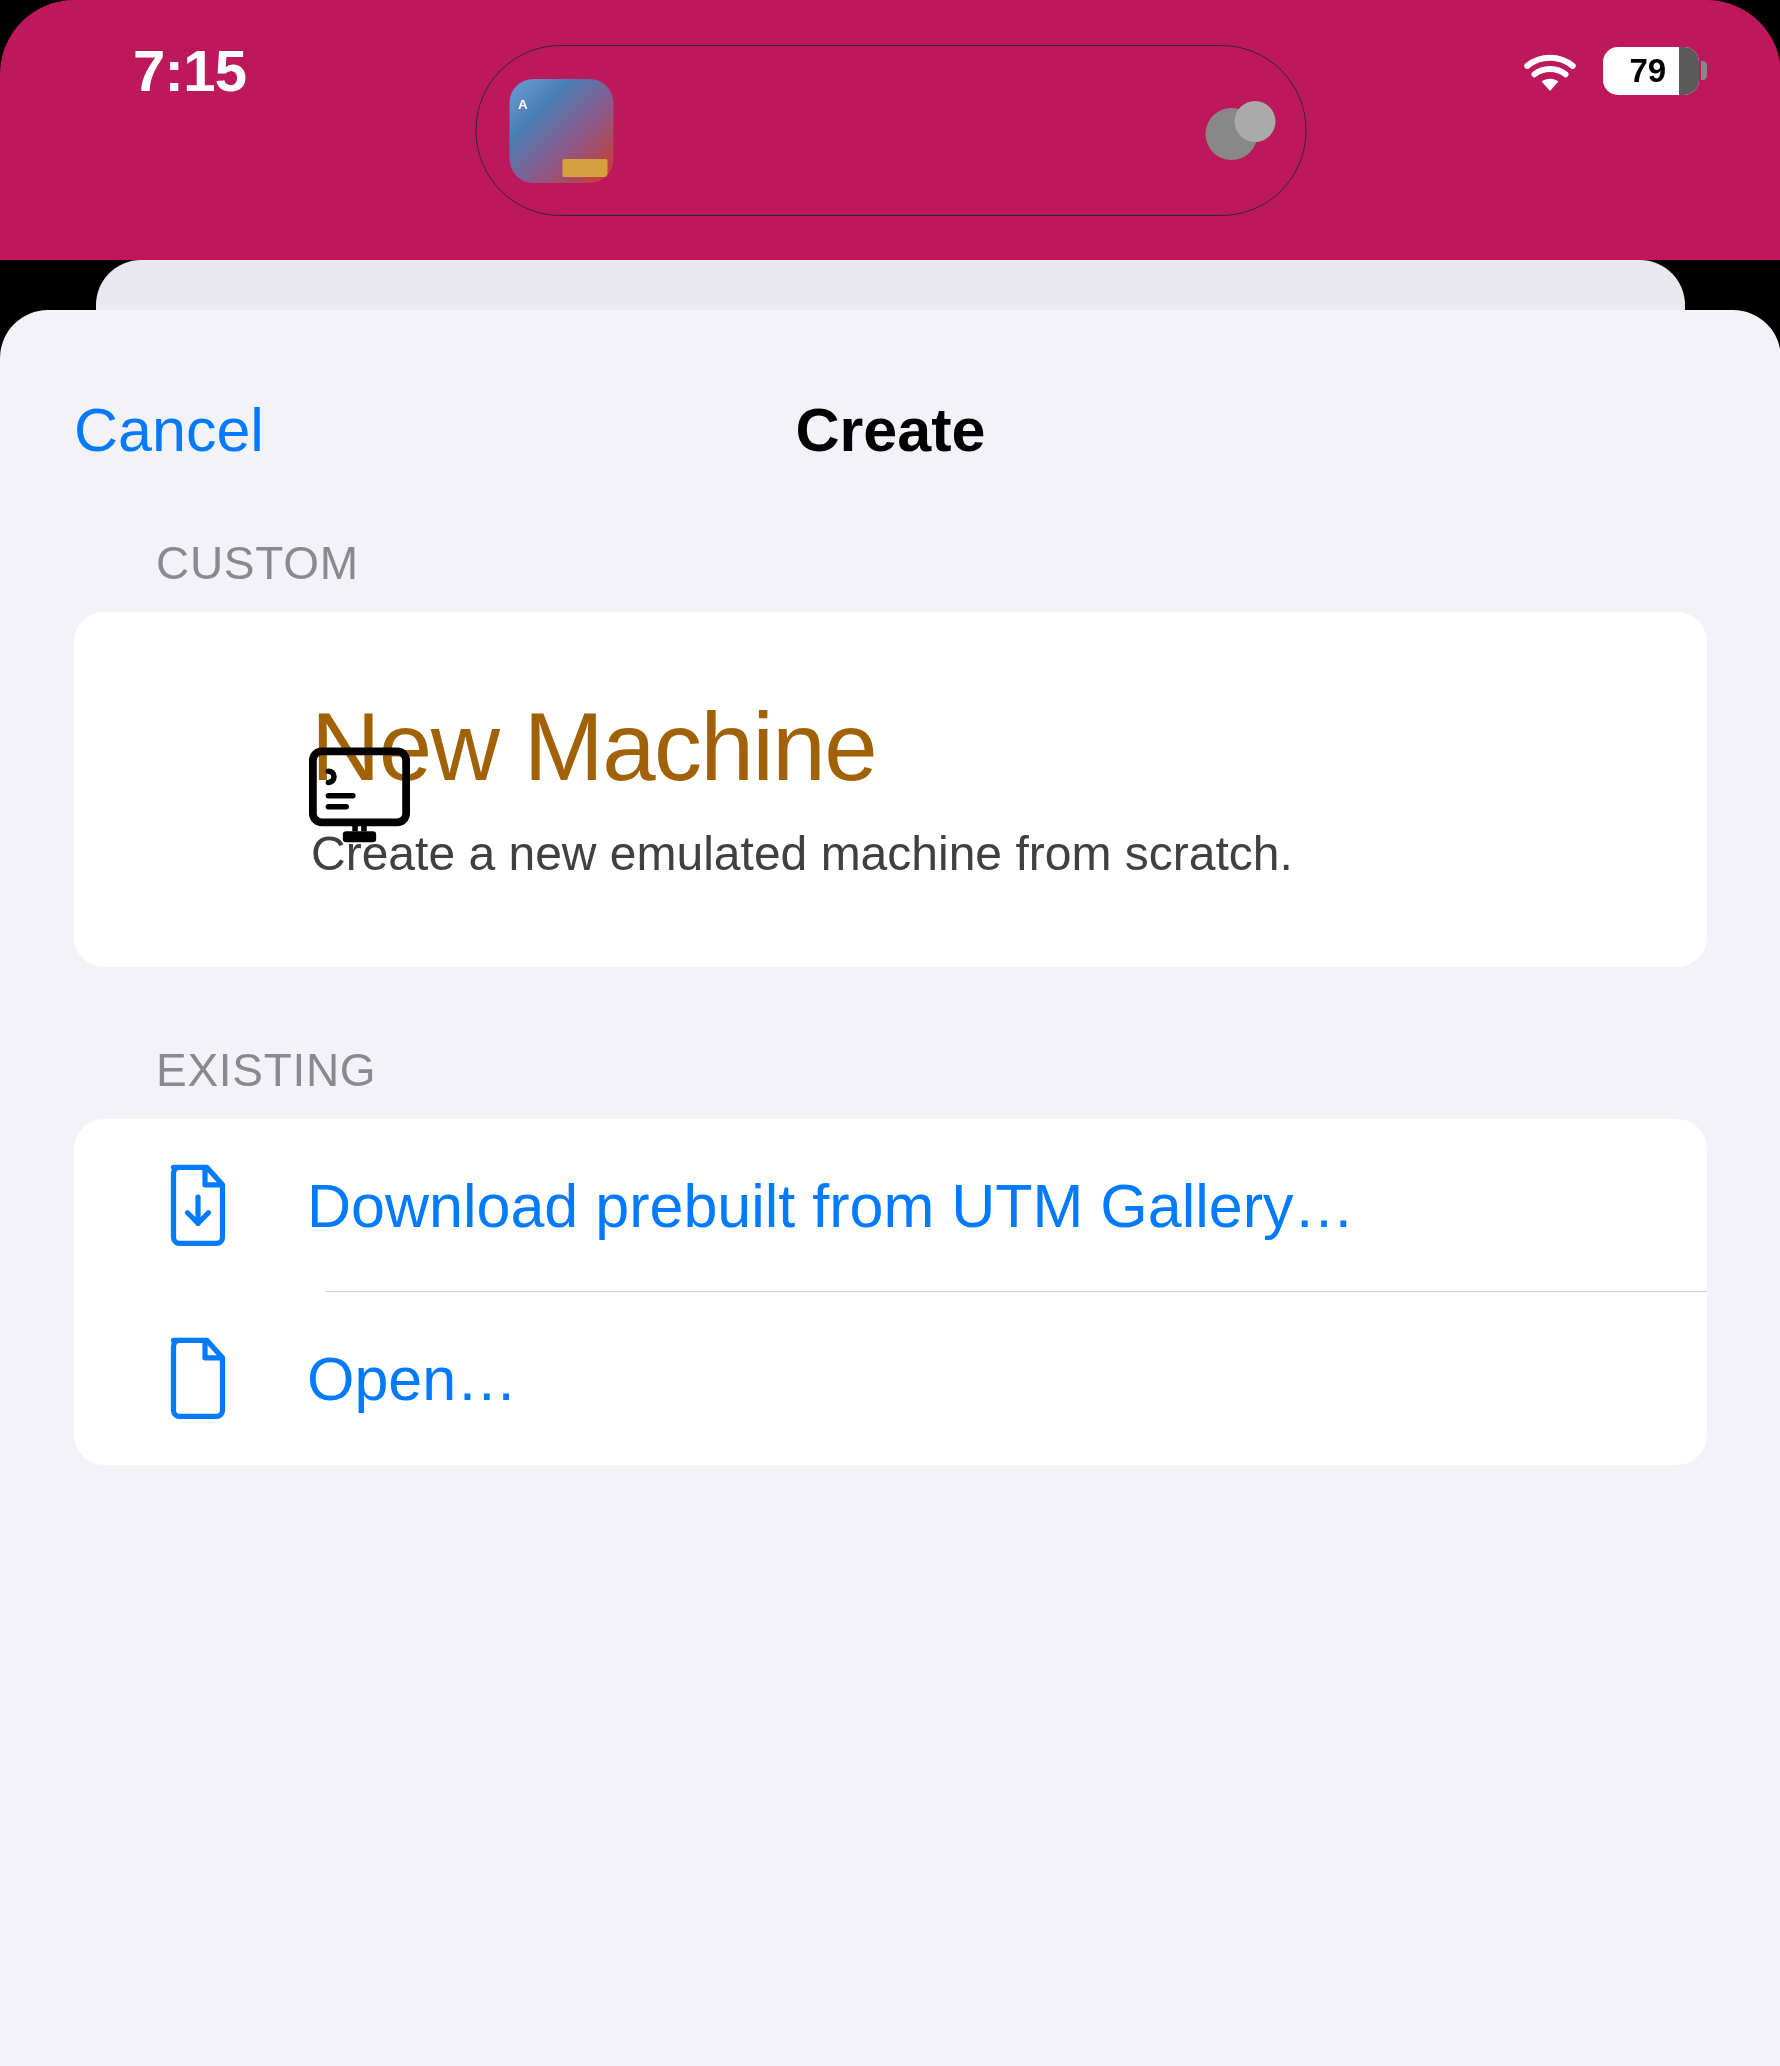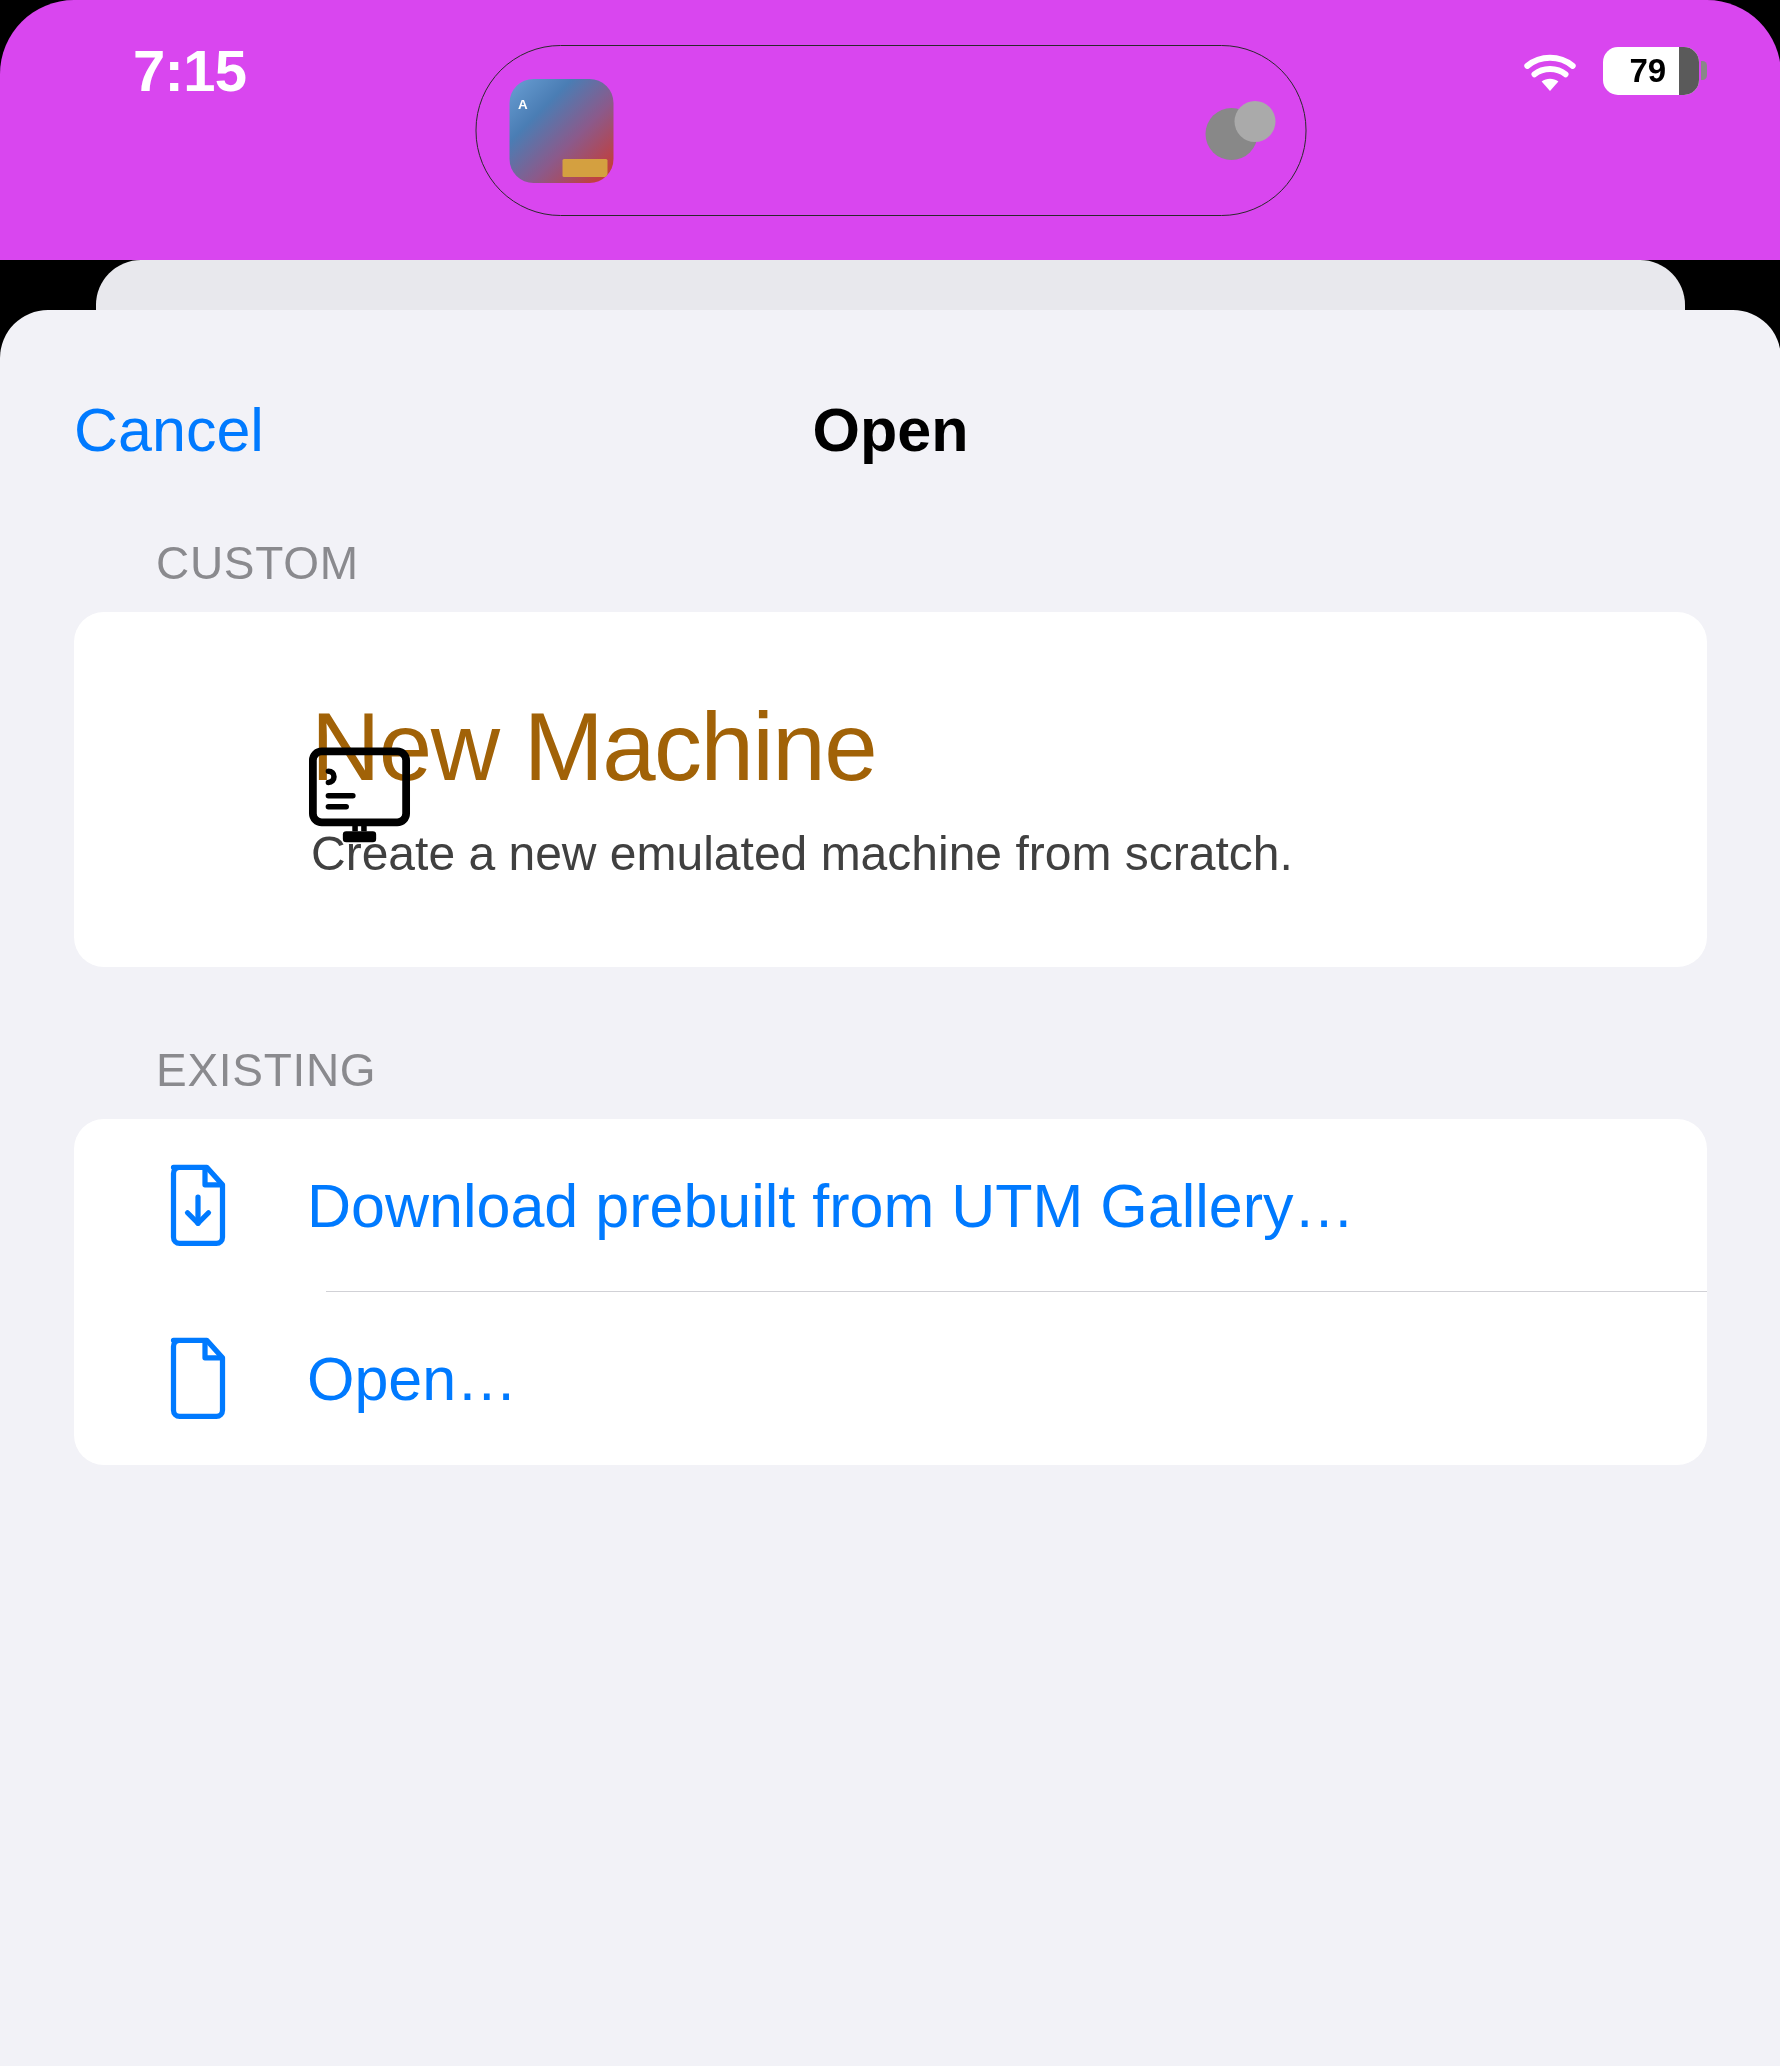--- a/index.html
+++ b/index.html
@@ -18,21 +18,21 @@
       position: relative;
     }
     
     
     .status-bar {
       position: absolute;
       top: 0;
       left: 0;
       right: 0;
       height: 260px;
-      background: #d946ef;
+      background: #be185d;
       display: flex;
       align-items: center;
       justify-content: space-between;
       padding: 0 74px;
       border-radius: 74px 74px 0 0;
     }
     
     .status-time {
       color: #fff;
       font-size: 58px;
@@ -344,21 +344,21 @@
       <div class="battery-tip"></div>
     </div>
   </div>
 </div>
 
 <div class="back-sheet"></div>
 
 <div class="modal-sheet">
   <div class="modal-header">
     <div class="cancel-button">Cancel</div>
-    <div class="modal-title">Open</div>
+    <div class="modal-title">Create</div>
   </div>
 
   <div class="section section-custom">
     <div class="section-header">CUSTOM</div>
 
     <div class="custom-card">
       <div class="terminal-icon">
         <svg viewBox="0 0 100 100" fill="none">
           <rect x="8" y="12" width="84" height="64" rx="8" stroke="#000" stroke-width="7" fill="none"></rect>
           <path d="M22 30 C25 30 27 32 27 35 C27 38 25 40 22 40" stroke="#000" stroke-width="5" fill="none" stroke-linecap="round"></path>

